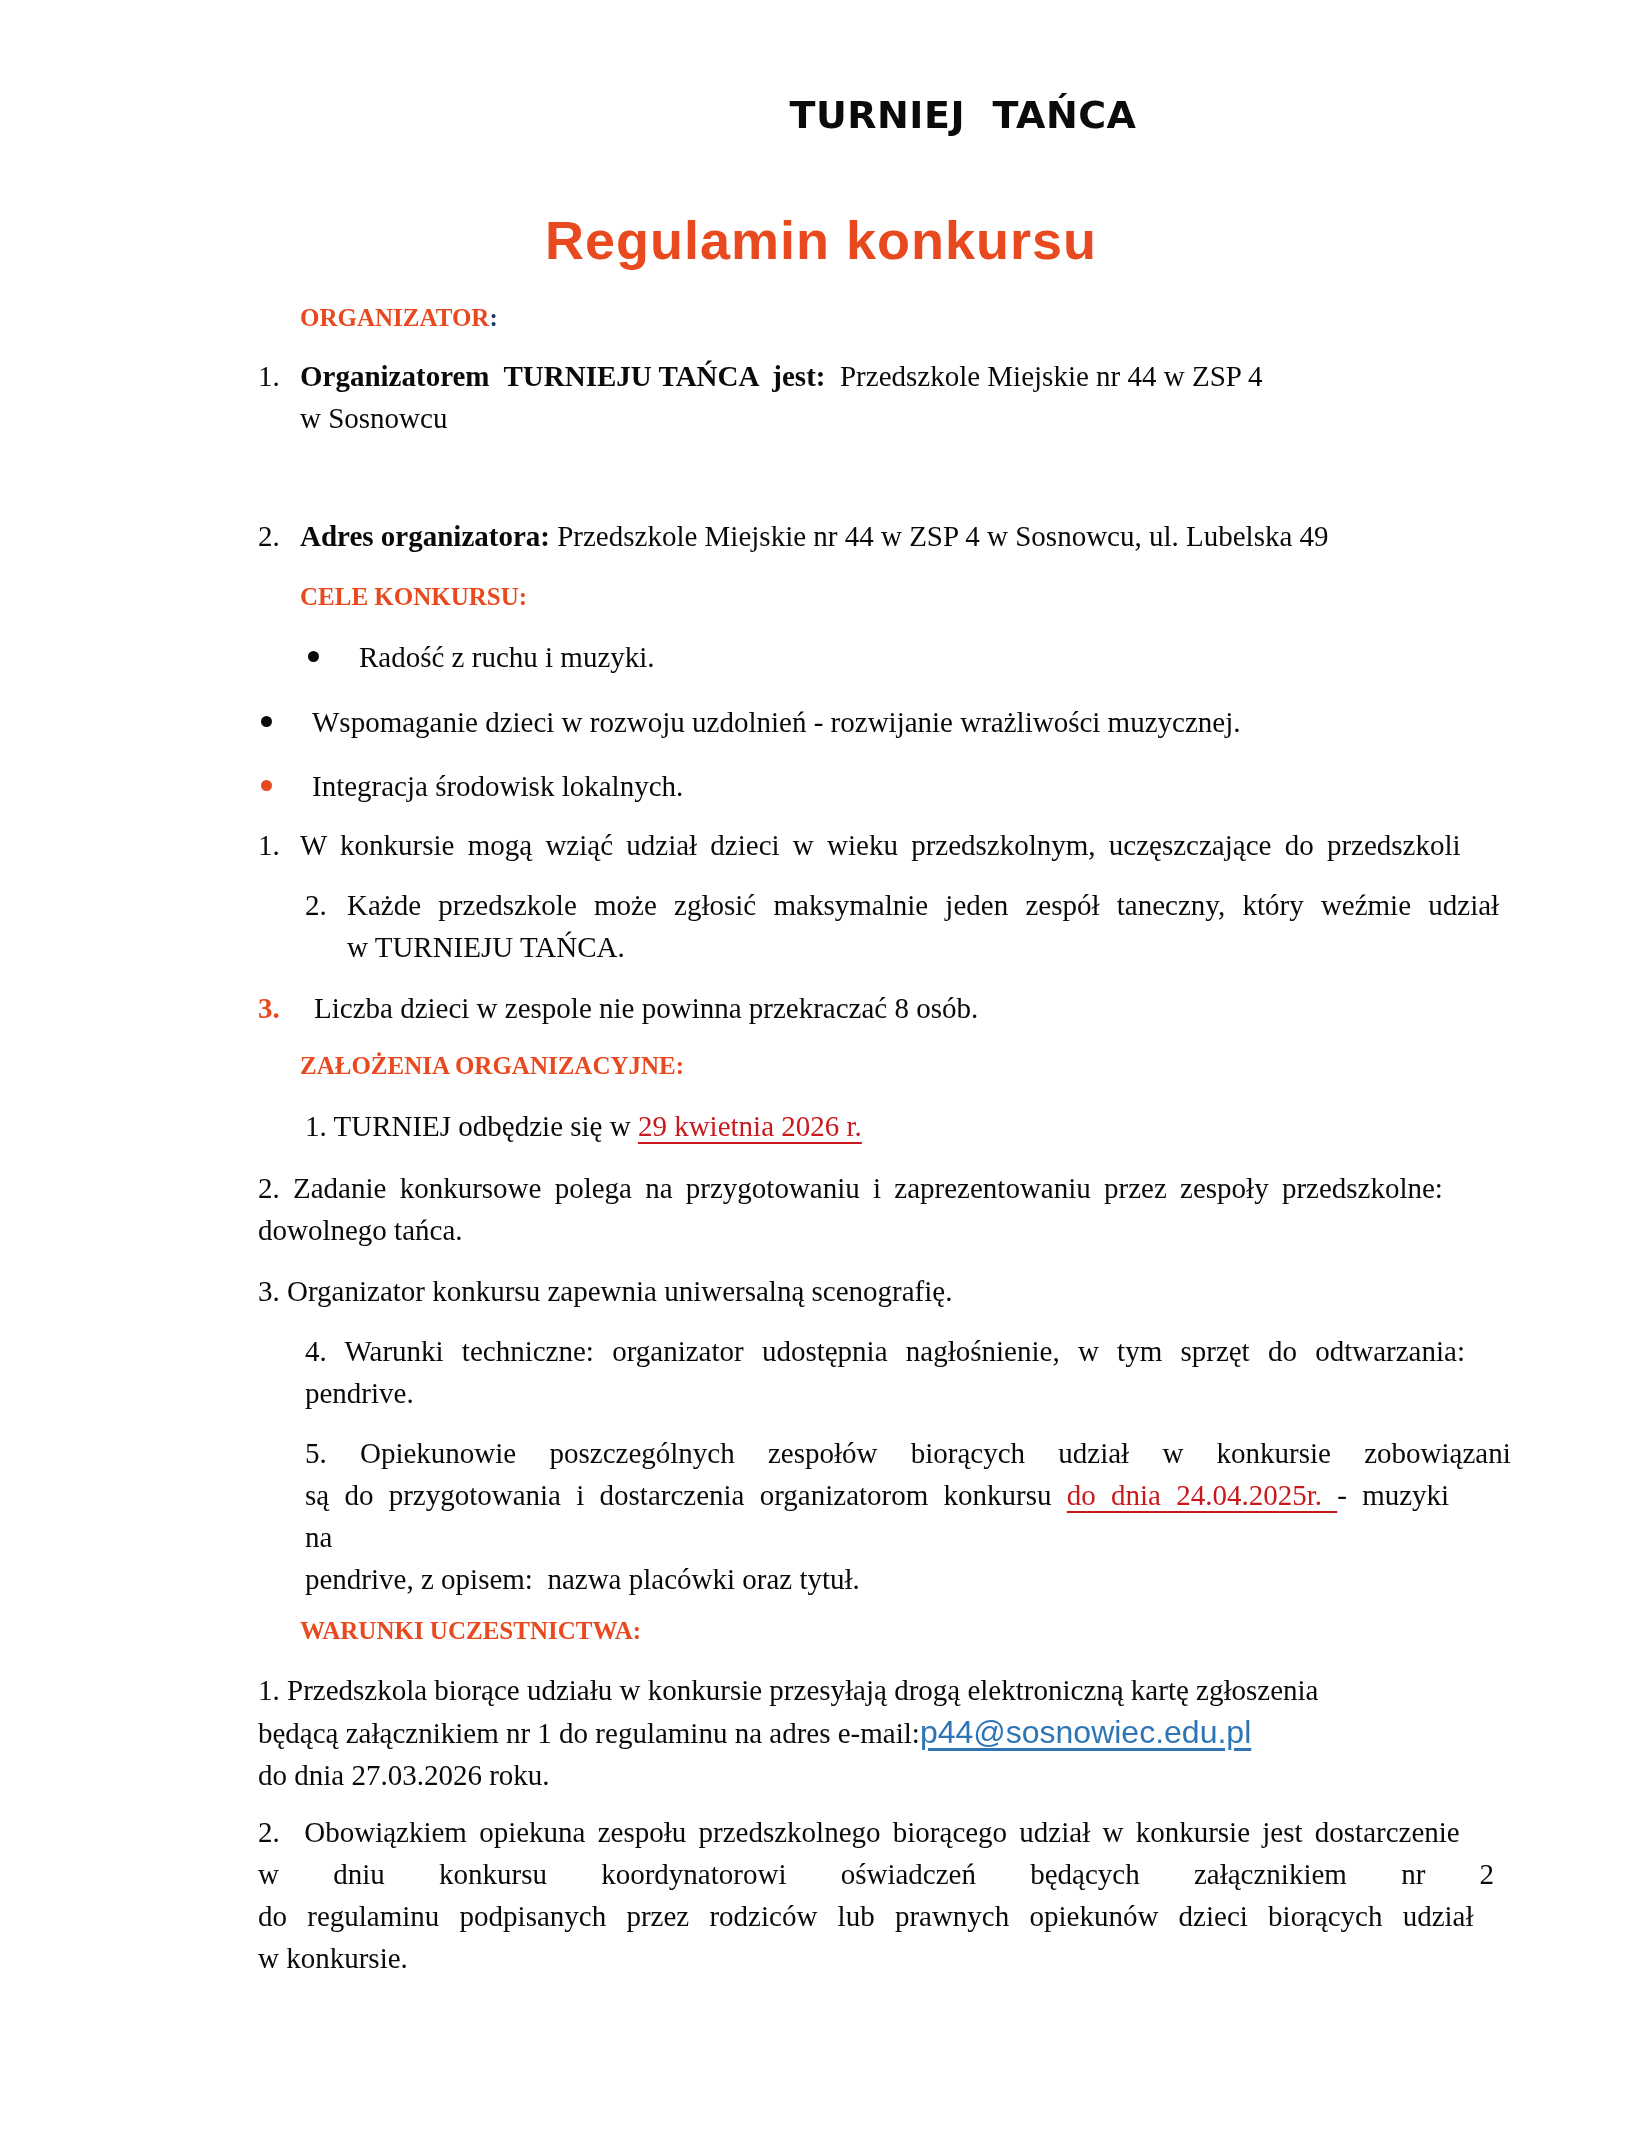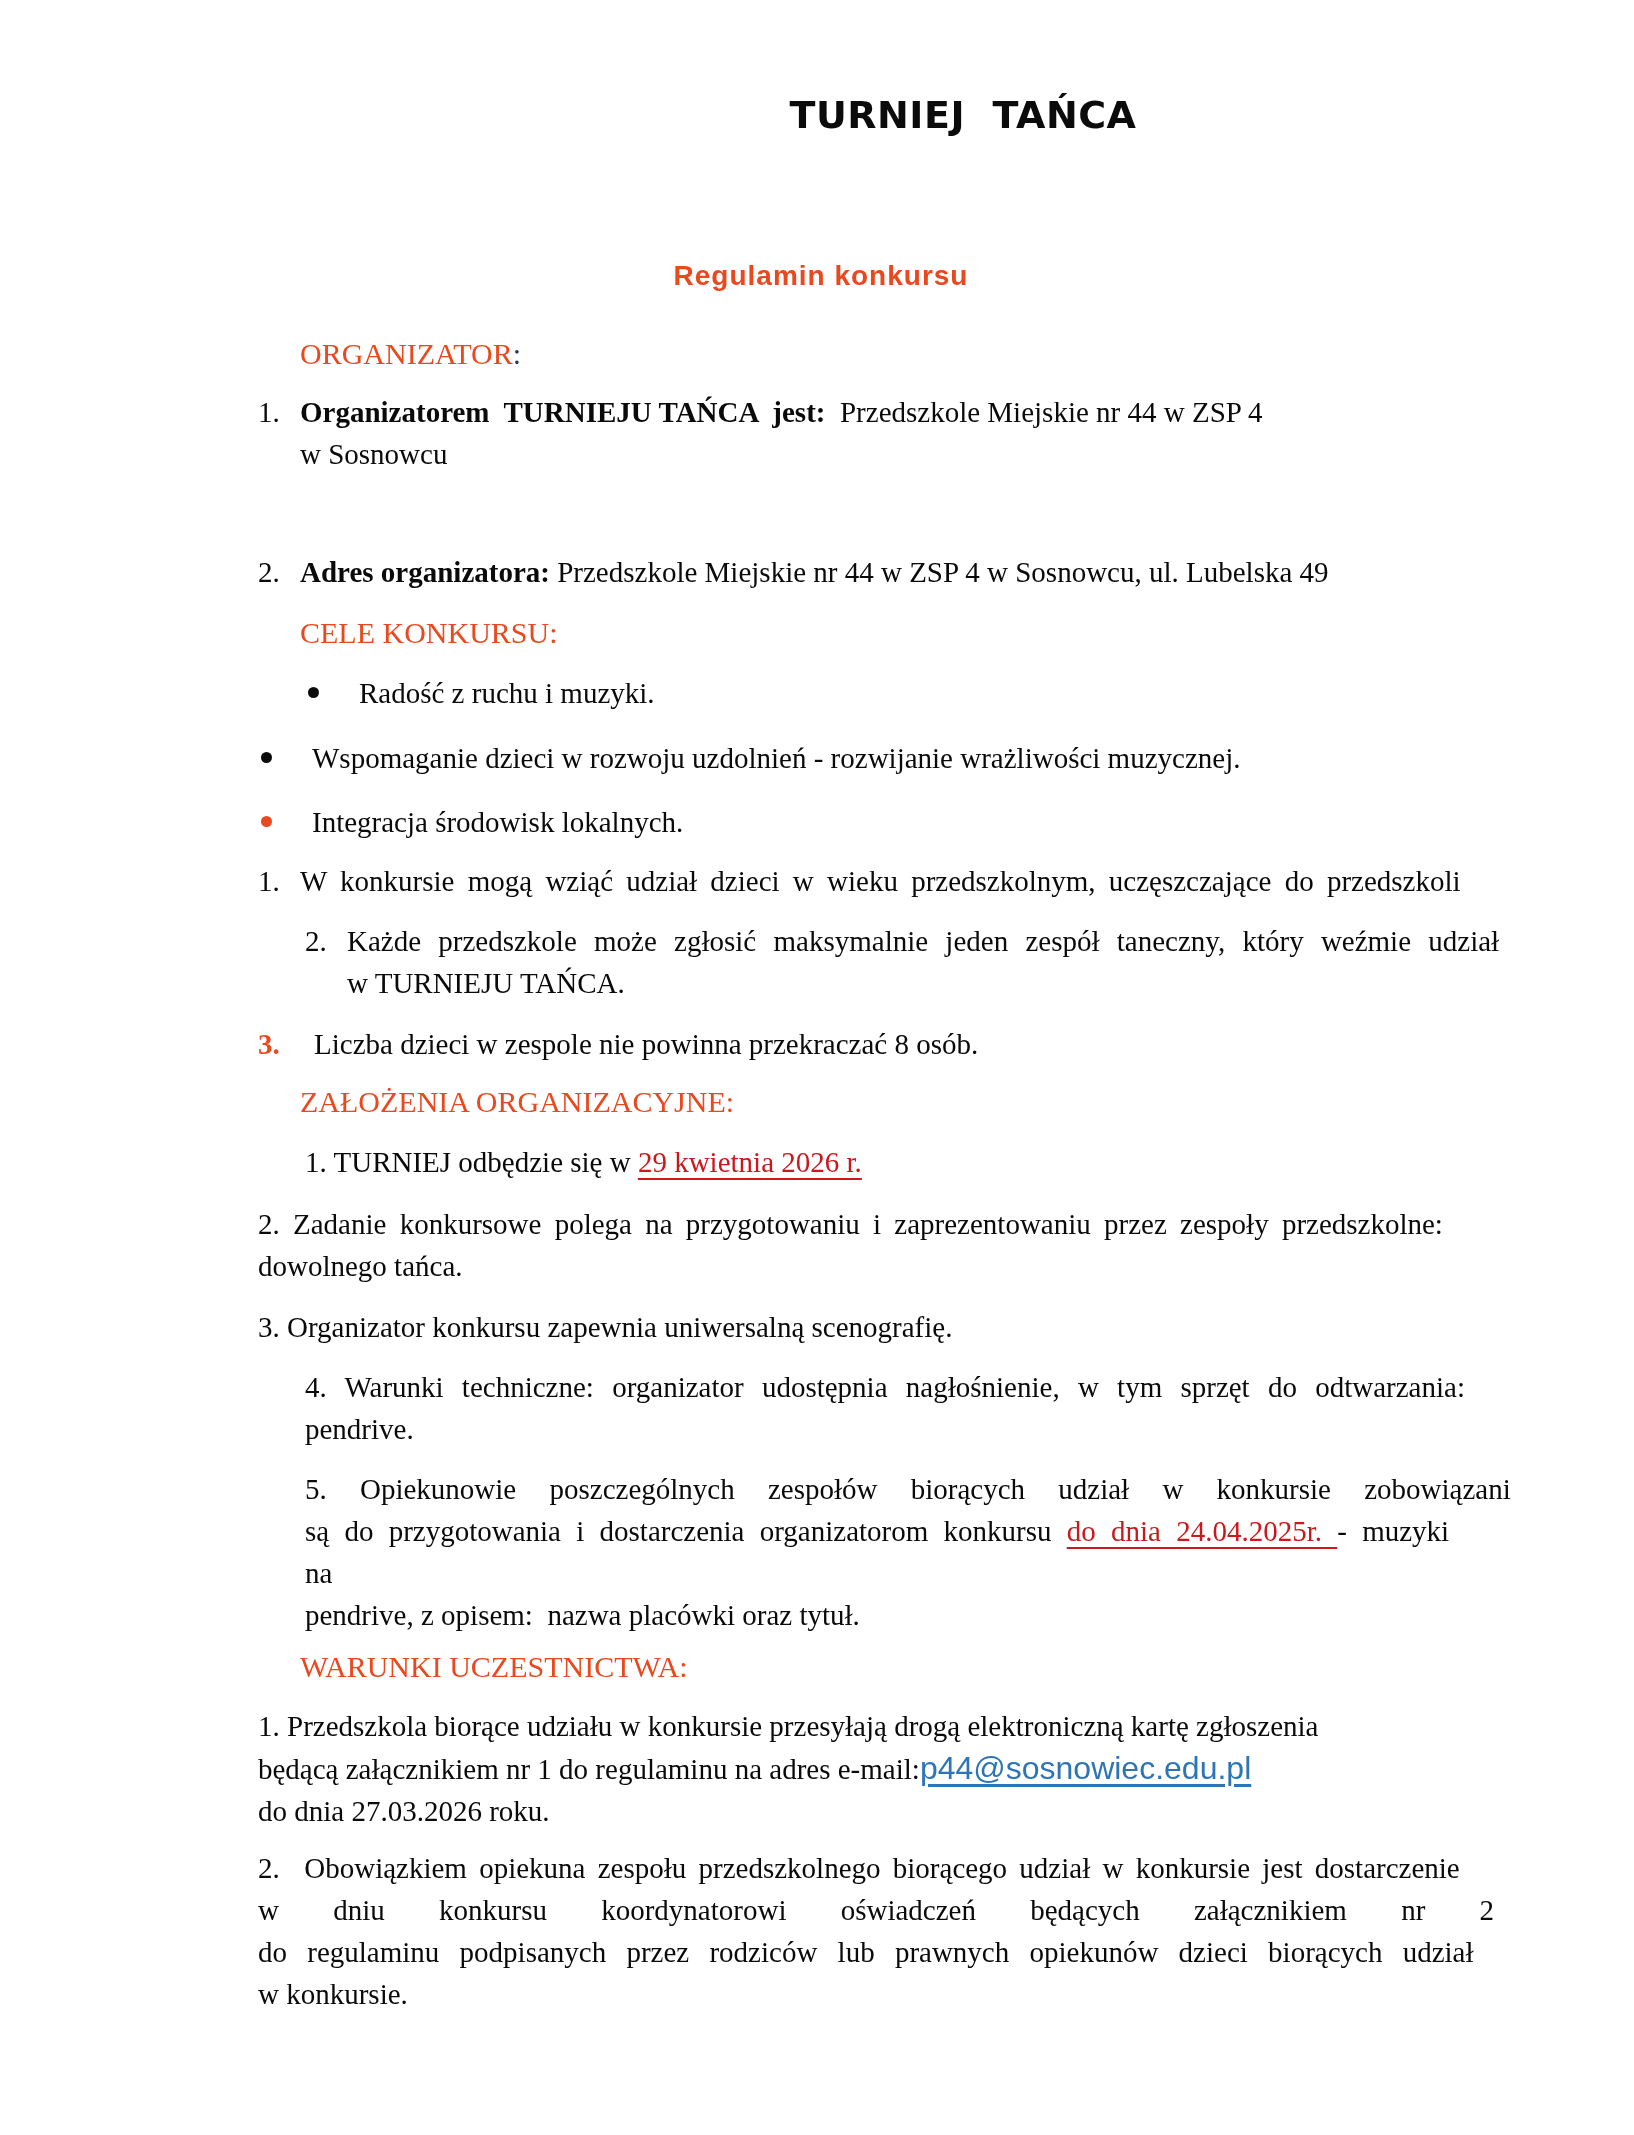--- a/index.html
+++ b/index.html
@@ -10,25 +10,25 @@
   }
   .pre{white-space:pre-wrap;}
   .line{display:block;white-space:pre;}
   b{font-weight:bold;}
 
   .title{
     font-family:"DejaVu Sans",sans-serif;font-weight:bold;font-size:38px;line-height:46px;
     letter-spacing:.5px;text-align:center;position:relative;left:102px;white-space:pre;color:#0b0b0b;
   }
   .subtitle{
-    font-family:"Liberation Sans",sans-serif;font-weight:bold;font-size:28px;line-height:48px;
-    letter-spacing:1px;text-align:center;position:relative;left:-40px;margin-top:114px;
+    font-family:"Liberation Sans",sans-serif;font-weight:bold;font-size:54px;line-height:48px;
+    letter-spacing:1px;text-align:center;position:relative;left:-40px;margin-top:78px;
     color:var(--accent,#E8491F);white-space:pre;
   }
-  .sec{font-weight:normal;font-size:30px;line-height:42px;margin-left:42px;color:var(--accent,#E8491F);white-space:pre;}
+  .sec{font-weight:bold;font-size:25px;line-height:42px;margin-left:42px;color:var(--accent,#E8491F);white-space:pre;}
   .colon{color:var(--colon_navy,#1F3864);}
 
   .li{position:relative;padding-left:42px;}
   .li .num{position:absolute;left:0;top:0;white-space:pre;}
   .pl56{padding-left:56px;}
   .num-accent{color:var(--accent,#E8491F);font-weight:bold;}
 
   .bli{position:relative;padding-left:54px;}
   .dot{position:absolute;left:3px;top:15px;width:11px;height:11px;border-radius:50%;background:#0a0a0a;}
   .dot.orange{background:var(--accent,#E8491F);}

